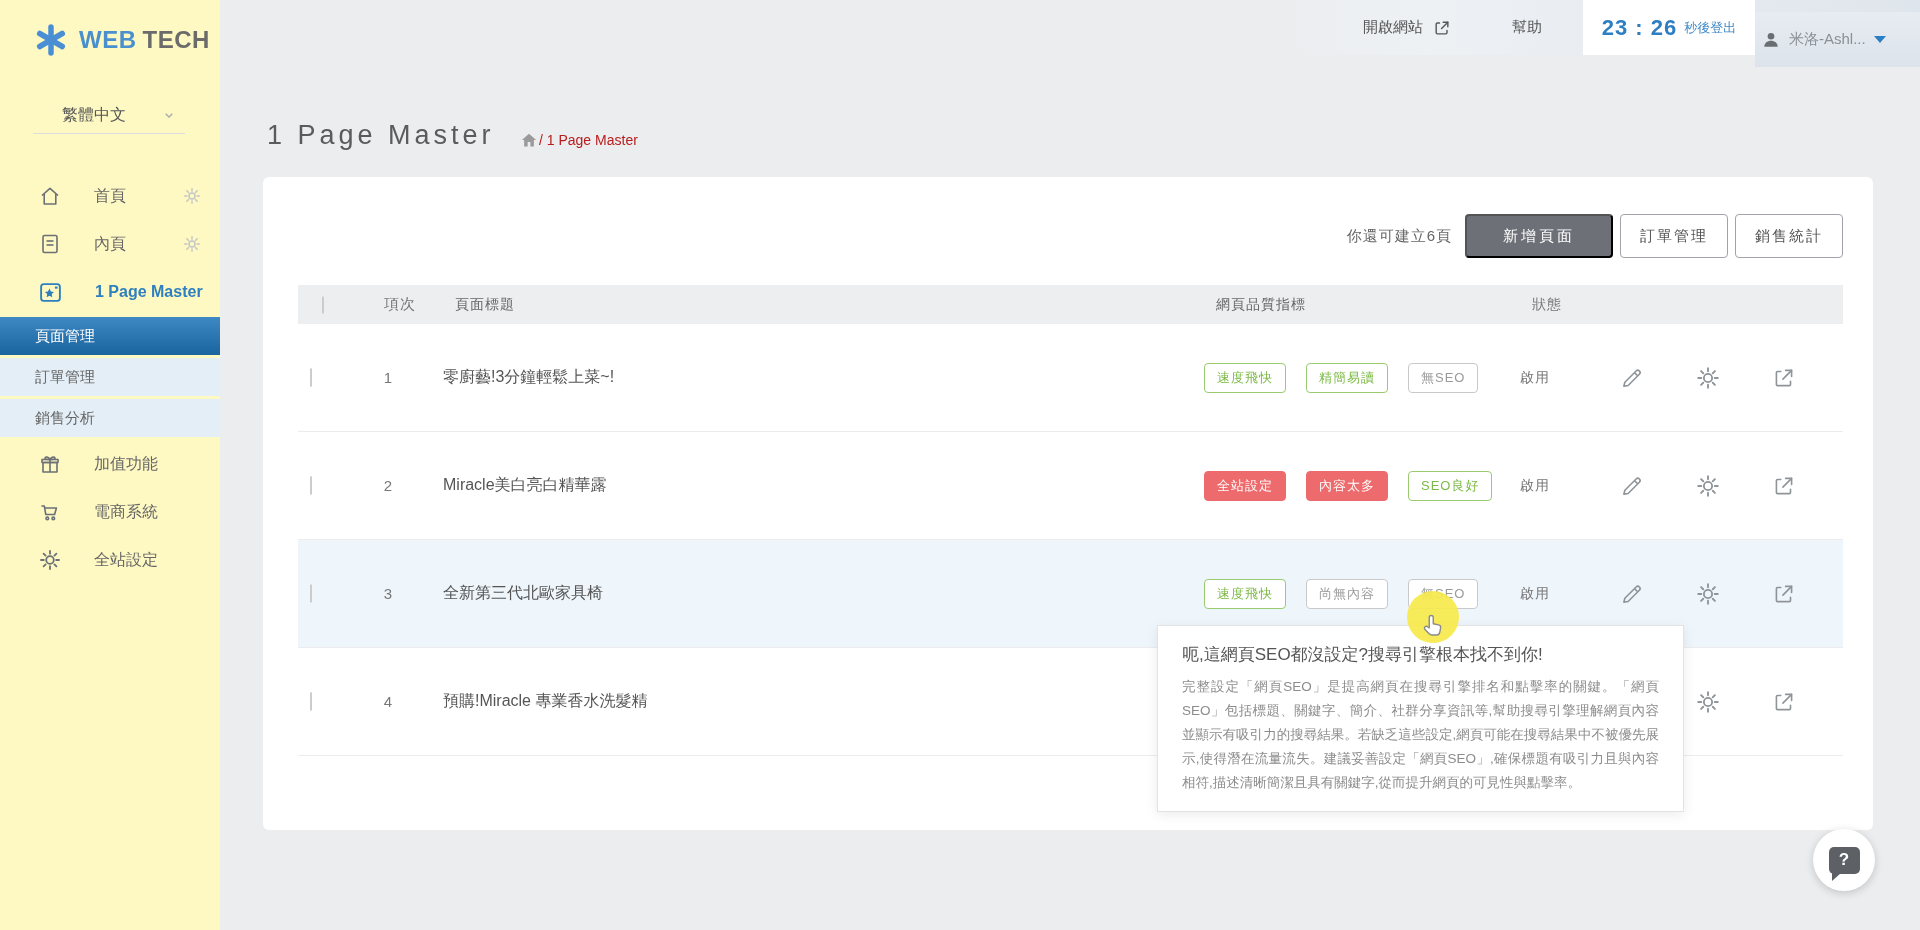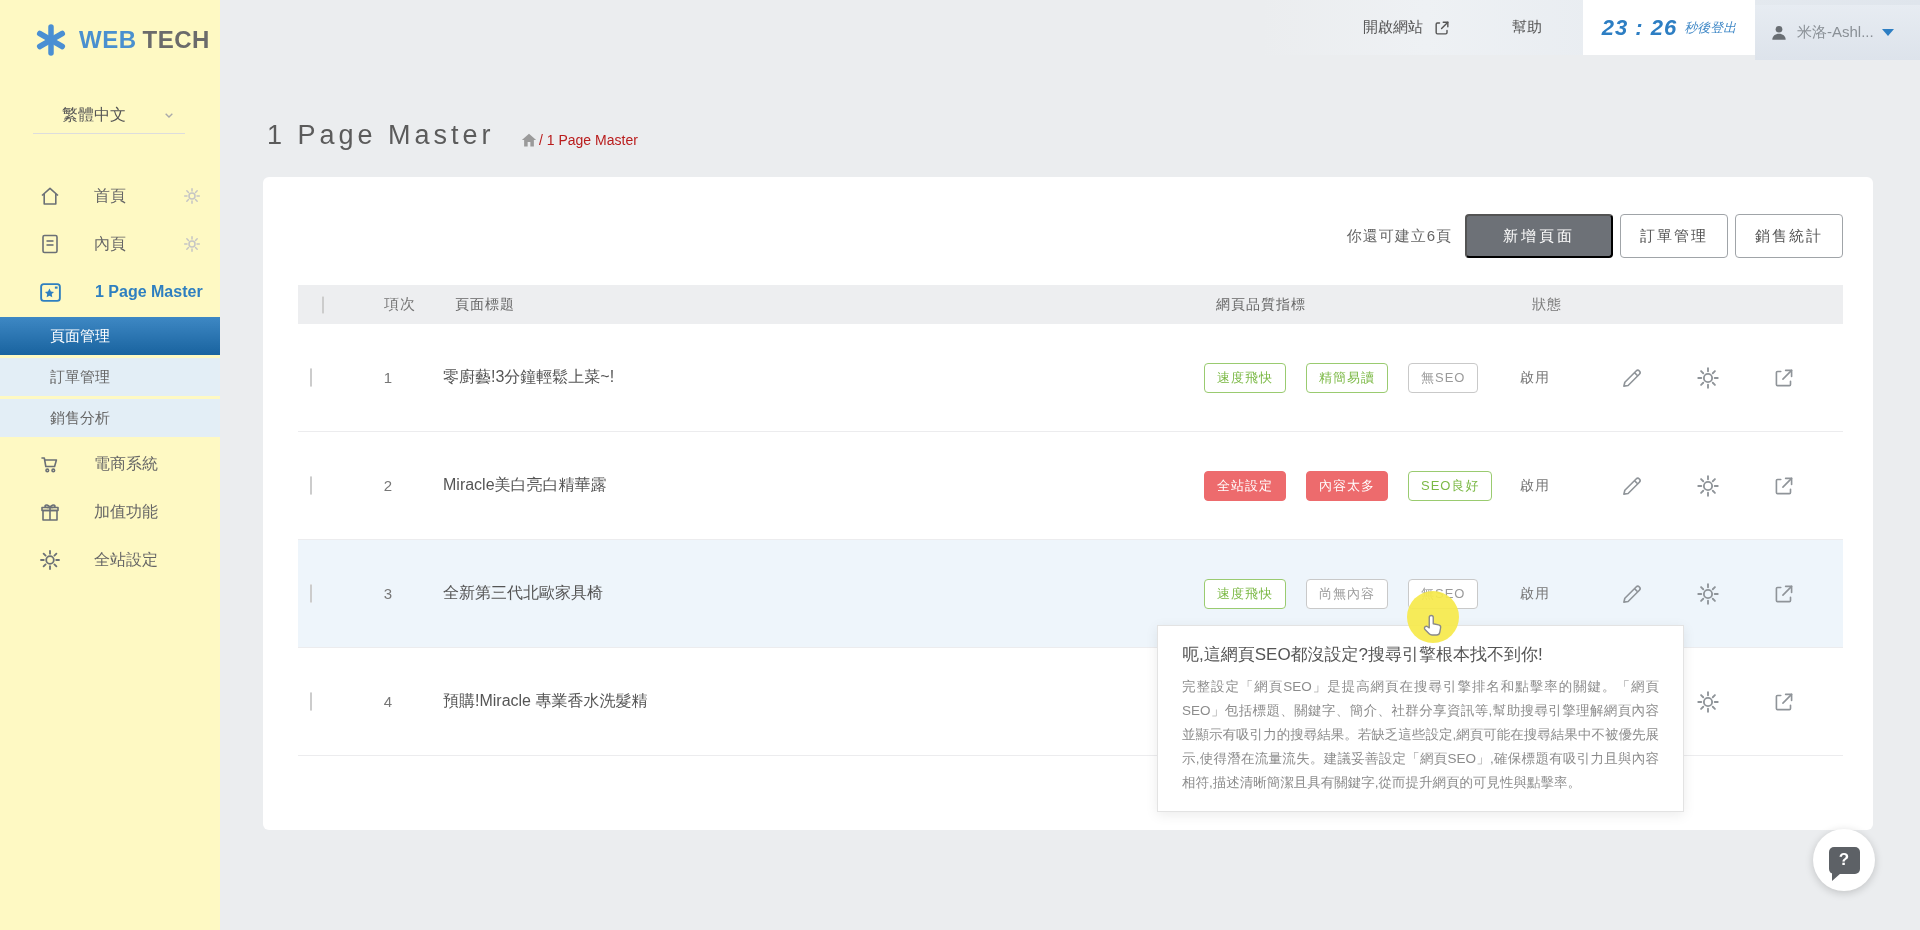--- a/index.html
+++ b/index.html
@@ -18,34 +18,34 @@
   .logo-tech { color:#6b6b6b; margin-left:6px; }
   .lang { position:absolute; left:33px; top:100px; width:152px; height:30px; display:flex; align-items:center; justify-content:space-between; padding:0 8px 0 29px; cursor:pointer; }
   .lang-label { font-size:16px; color:#555; }
   .lang-divider { position:absolute; left:33px; top:133px; width:152px; height:1px; background:#ddd; }
 
   .nav { position:absolute; left:0; top:172px; width:220px; }
   .nav-item { position:relative; height:48px; display:flex; align-items:center; padding-left:38px; gap:32px; font-size:16px; color:#666; cursor:pointer; }
   .nav-item .sub-gear { position:absolute; right:18px; top:14px; }
   .nav-item.active-blue { color:#2e7fc0; font-weight:bold; }
   .submenu { margin-top:1px; }
-  .submenu-item { height:38px; margin-bottom:3px; display:flex; align-items:center; padding-left:50px; font-size:15px; color:#666; background:#e3eef6; cursor:pointer; }
+  .submenu-item { height:38px; margin-bottom:3px; display:flex; align-items:center; padding-left:35px; font-size:15px; color:#666; background:#e3eef6; cursor:pointer; }
   .submenu-item.active { background:linear-gradient(180deg,#3e88c4 0%,#19639f 100%); color:#fff; }
 
   
   .topbar-bg { position:absolute; left:1260px; top:0; width:660px; height:55px;
     background:linear-gradient(90deg, rgba(238,240,242,0) 0%, #eef1f4 25%, #dfe5ec 100%); }
   .tb-link { position:absolute; top:0; height:55px; display:flex; align-items:center; gap:9px; font-size:15px; color:#555; cursor:pointer;text-align:right; }
   .tb-open { left:1363px; }
   .tb-help { left:1512px; }
-  .timer-box { position:absolute; left:1583px; top:0; width:172px; height:55px; background:#fff; display:flex; align-items:center; justify-content:center; gap:7px;font-style:italic; }
+  .timer-box { position:absolute; left:1583px; top:0; width:172px; height:55px; background:#fff; display:flex; align-items:center; justify-content:center; gap:7px; }
   .timer-val { font-size:22px; font-weight:bold; color:#2d7ec3; letter-spacing:1px; }
   .timer-suffix { font-size:13px; color:#3e87c6; }
-  .user-box { position:absolute; left:1755px; top:5px; width:165px; height:55px;
-    background:linear-gradient(180deg,#e7ecf2,#dde3eb); display:flex; align-items:center; gap:8px; padding-left:14px; cursor:pointer; }
+  .user-box { position:absolute; left:1755px; top:12px; width:165px; height:55px;
+    background:linear-gradient(180deg,#e7ecf2,#dde3eb); display:flex; align-items:center; gap:8px; padding-left:6px; cursor:pointer; }
   .user-name { font-size:15px; color:#8a9096; max-width:95px; overflow:hidden; white-space:nowrap; }
   .caret-down { width:0; height:0; border-left:6px solid transparent; border-right:6px solid transparent; border-top:7px solid #2d7ec3; }
 
   
   .page-title { position:absolute; left:267px; top:120px; font-size:27px; letter-spacing:4px; color:#5b5b5b; font-weight:500; }
   .breadcrumb { position:absolute; left:520px; top:131px; display:flex; align-items:center; gap:1px; font-size:14px; color:#b91c1c; }
 
   
   .card { position:absolute; left:263px; top:177px; width:1610px; height:653px; background:#fff; border-radius:6px; }
 
@@ -186,39 +186,39 @@
       <div class="submenu-item">
           <span>訂單管理</span>
         </div>
       <div class="submenu-item">
           <span>銷售分析</span>
         </div>
     </div>
 
     <div class="nav-item">
       <span>
-        <svg width="24" height="24" viewBox="0 0 24 24" fill="none" stroke="#6b7076" stroke-width="1.6" stroke-linejoin="round" stroke-linecap="round">
-            <path d="M4 6 H6.3 L7.8 14.5 H16.6 L18.4 8 H7"></path>
-            <circle cx="9.3" cy="18.4" r="1.3"></circle>
-            <circle cx="15.3" cy="18.4" r="1.3"></circle>
-          </svg>
-      </span>
-      <span>電商系統</span>
-    </div>
-
-    <div class="nav-item">
-      <span>
         <svg width="24" height="24" viewBox="0 0 24 24" fill="none" stroke="#6b7076" stroke-width="1.6" stroke-linejoin="round">
             <rect x="5" y="10.5" width="14" height="9.5"></rect>
             <rect x="4" y="7.5" width="16" height="3"></rect>
             <line x1="12" y1="7.5" x2="12" y2="20"></line>
             <path d="M12 7.5 C10.8 4.6 7 4.4 7 6.2 C7 7.4 9.8 7.5 12 7.5 C13.2 4.6 17 4.4 17 6.2 C17 7.4 14.2 7.5 12 7.5 Z"></path>
           </svg>
       </span>
       <span>加值功能</span>
+    </div>
+
+    <div class="nav-item">
+      <span>
+        <svg width="24" height="24" viewBox="0 0 24 24" fill="none" stroke="#6b7076" stroke-width="1.6" stroke-linejoin="round" stroke-linecap="round">
+            <path d="M4 6 H6.3 L7.8 14.5 H16.6 L18.4 8 H7"></path>
+            <circle cx="9.3" cy="18.4" r="1.3"></circle>
+            <circle cx="15.3" cy="18.4" r="1.3"></circle>
+          </svg>
+      </span>
+      <span>電商系統</span>
     </div>
 
     <div class="nav-item">
       <span>
         <svg width="24" height="24" viewBox="0 0 24 24" fill="none" stroke="#6b7076" stroke-width="1.8" stroke-linecap="round">
             <circle cx="12" cy="12" r="3.8"></circle>
             <g>
               <line x1="12" y1="3" x2="12" y2="5.8"></line>
               <line x1="12" y1="18.2" x2="12" y2="21"></line>
               <line x1="3" y1="12" x2="5.8" y2="12"></line>

